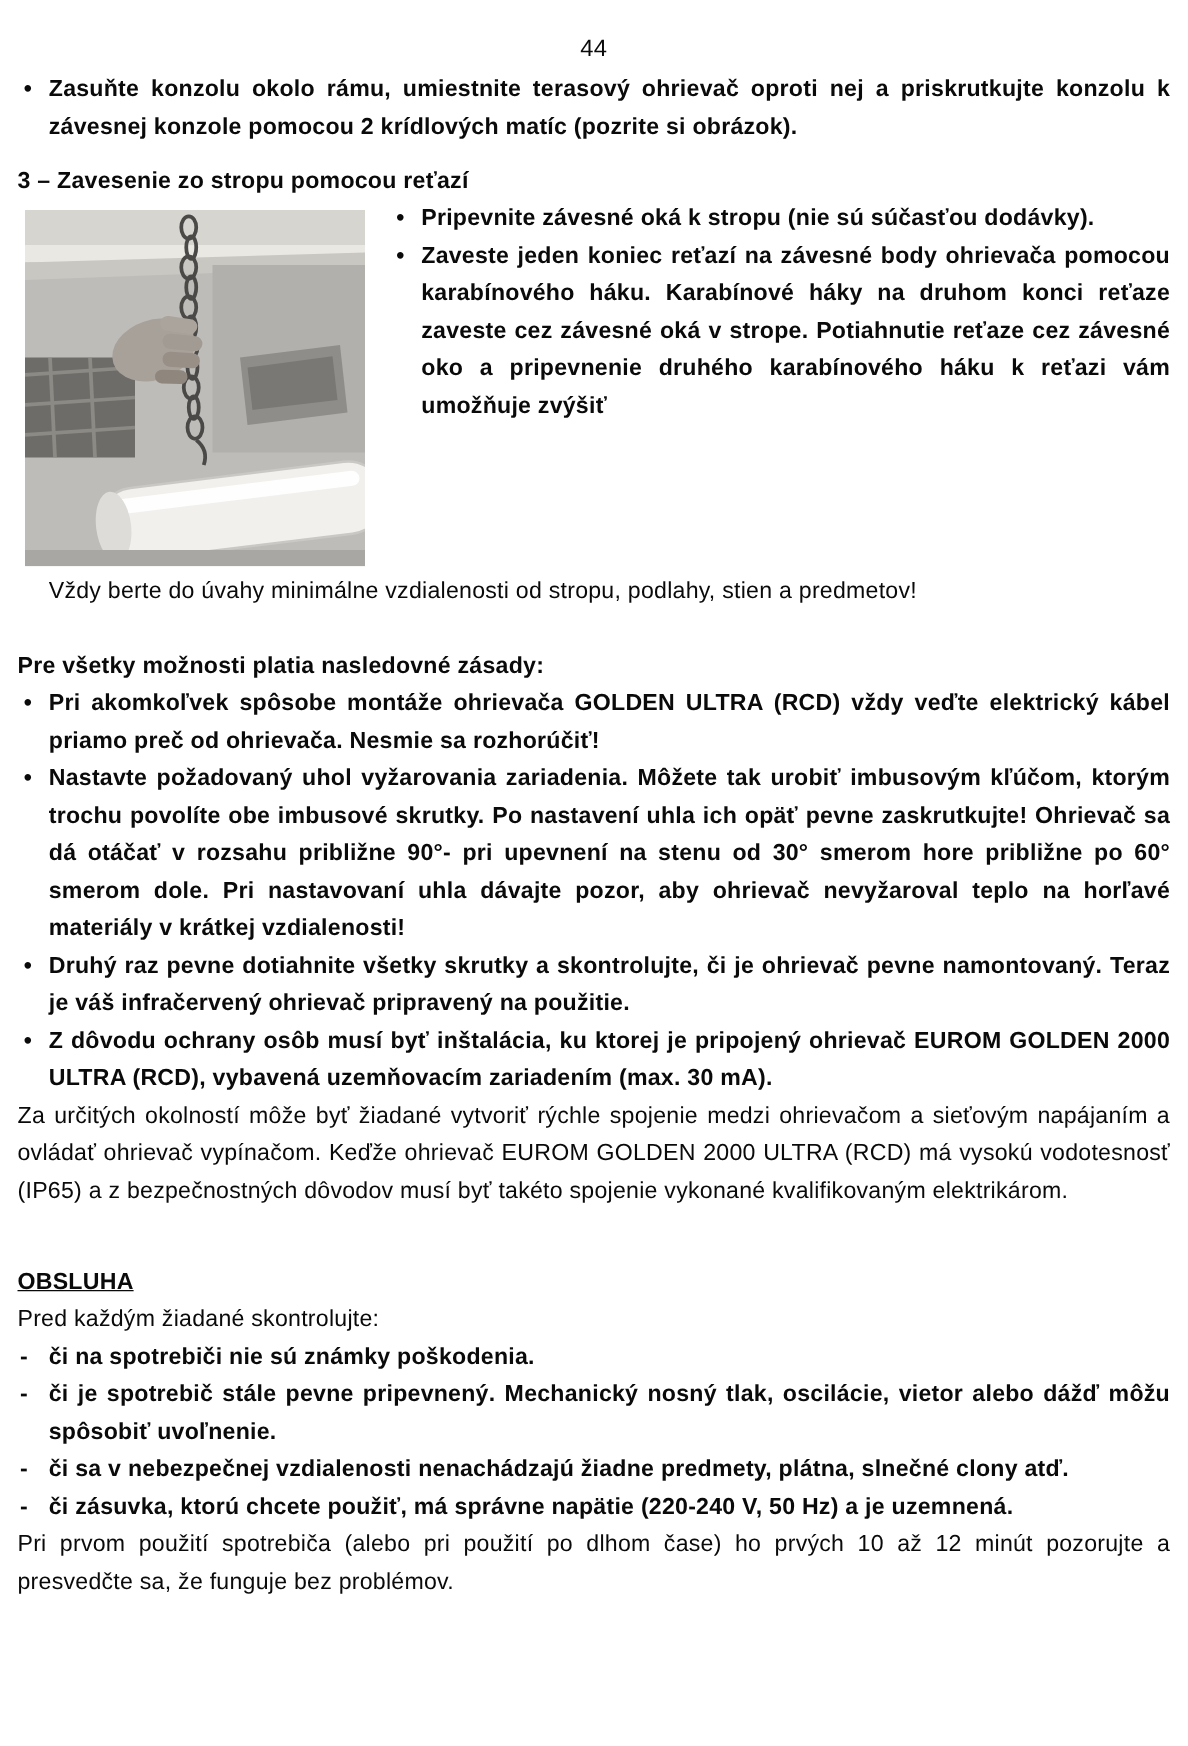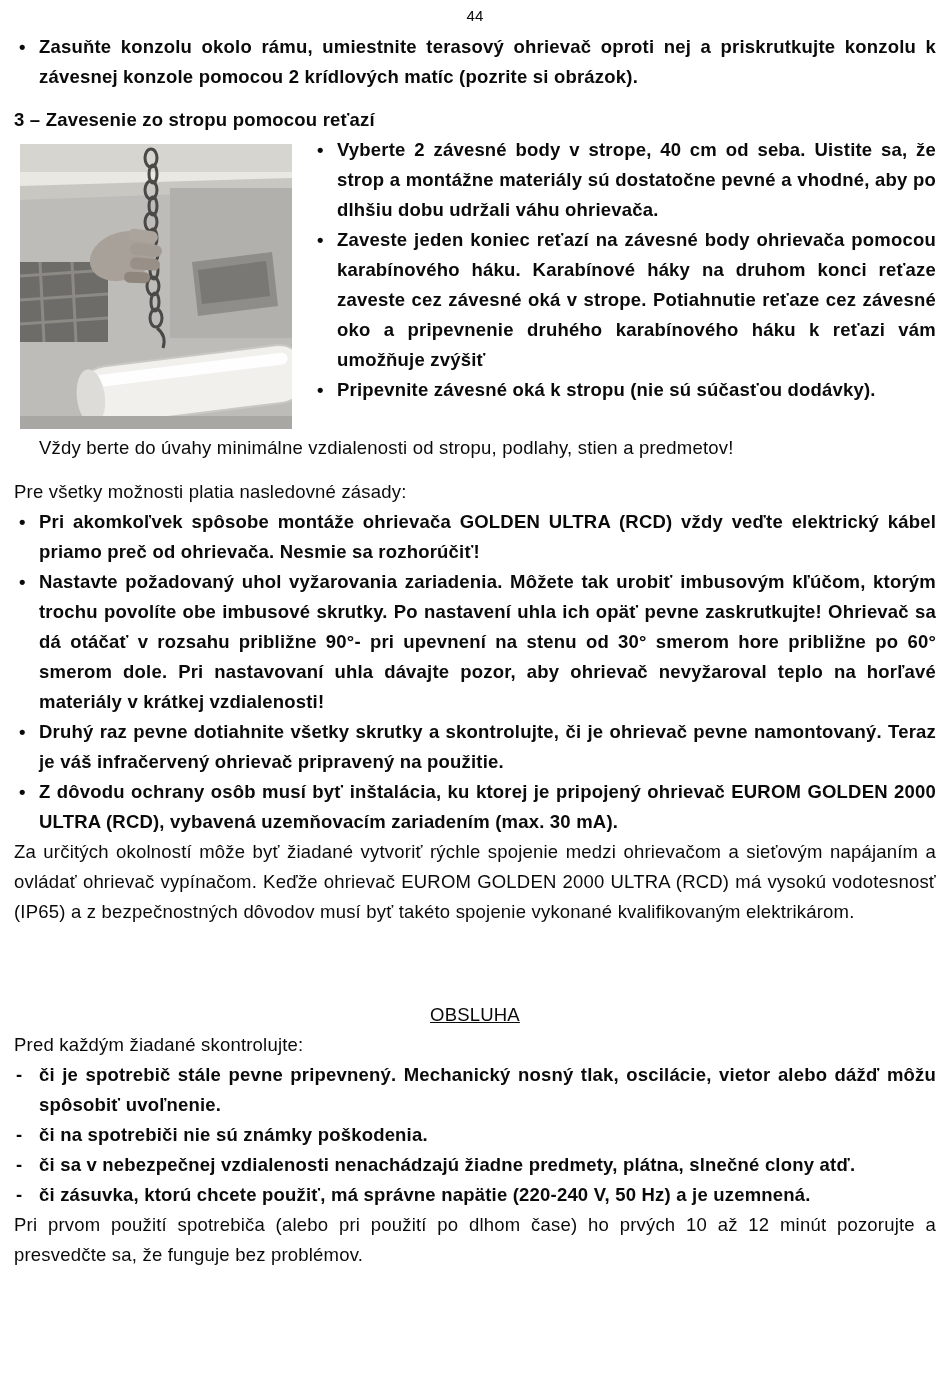--- a/index.html
+++ b/index.html
@@ -4,37 +4,37 @@
 <style>
   html,body{margin:0;padding:0;background:#ffffff;}
   body{
     width:950px;min-height:1397px;box-sizing:border-box;
     color:#0a0a0a;
     font-family:"Liberation Sans","DejaVu Sans",sans-serif;
     font-size:18.5px;line-height:30px;letter-spacing:0.2px;
   }
   .sheet{padding:6px 14px 14px 14px;}
   p{margin:0;}
-  .pageno{text-align:center;font-size:15px;line-height:20px;margin-bottom:6px;}
+  .pageno{text-align:center;font-size:19px;line-height:20px;margin-bottom:6px;margin-top:24px;}
 
   ul{list-style:none;margin:0;padding:0;font-weight:bold;}
   .b-list>li{position:relative;padding-left:25px;text-align:justify;}
   .b-list>li::before{content:"\2022";position:absolute;left:5px;top:0;}
   .dash-list>li{position:relative;padding-left:25px;text-align:justify;}
   .dash-list>li::before{content:"-";position:absolute;left:2px;top:0;}
 
   .h-section{font-weight:bold;margin-top:13px;}
   .row{display:flex;gap:20px;align-items:flex-start;}
   .photo-wrap{flex:0 0 272px;margin:9px 0 4px 6px;}
   .photo-wrap svg{display:block;}
   .row .b-list{flex:1;min-width:0;}
   .cont{margin-left:25px;text-align:justify;}
-  .sec-head{font-weight:normal;margin-top:14px;}
+  .sec-head{font-weight:bold;margin-top:30px;}
   .para{text-align:justify;}
-  .obsluha-head{font-weight:normal;text-decoration:underline;margin-top:73px;text-align:center;}
+  .obsluha-head{font-weight:bold;text-decoration:underline;margin-top:43px;}
 </style>
 </head>
 <body>
 
 <div class="sheet">
 
   <p class="pageno">44</p>
 
   <ul class="b-list">
     <li>Zasuňte konzolu okolo rámu, umiestnite terasový ohrievač oproti nej a priskrutkujte konzolu k závesnej konzole pomocou 2 krídlových matíc (pozrite si obrázok).</li>
@@ -92,44 +92,43 @@
           <rect x="58" y="212" width="230" height="58" rx="29" fill="#f1f0ed"></rect>
           <rect x="58" y="212" width="230" height="58" rx="29" fill="none" stroke="#c9c8c4" stroke-width="2"></rect>
           <rect x="70" y="220" width="200" height="12" rx="6" fill="#ffffff" opacity="0.9"></rect>
           <ellipse cx="70" cy="241" rx="14" ry="28" fill="#dddcd8"></ellipse>
         </g>
         <rect x="0" y="272" width="272" height="13" fill="#a9a7a3"></rect>
       </svg>
     </div>
 
     <ul class="b-list">
-      <li>Vyberte 2 závesné body v strope, 40 cm od seba. Uistite sa, že strop a montážne materiály sú dostatočne pevné a vhodné, aby po dlhšiu dobu udržali váhu ohrievača.</li>
+      <li>Pripevnite závesné oká k stropu (nie sú súčasťou dodávky).</li>
       <li>Zaveste jeden koniec reťazí na závesné body ohrievača pomocou karabínového háku. Karabínové háky na druhom konci reťaze zaveste cez závesné oká v strope. Potiahnutie reťaze cez závesné oko a pripevnenie druhého karabínového háku k reťazi vám umožňuje zvýšiť</li>
-      <li>Pripevnite závesné oká k stropu (nie sú súčasťou dodávky).</li>
     </ul>
   </div>
 
   <p class="cont">Vždy berte do úvahy minimálne vzdialenosti od stropu, podlahy, stien a predmetov!</p>
 
   <p class="sec-head">Pre všetky možnosti platia nasledovné zásady:</p>
 
   <ul class="b-list">
     <li>Pri akomkoľvek spôsobe montáže ohrievača GOLDEN ULTRA (RCD) vždy veďte elektrický kábel priamo preč od ohrievača. Nesmie sa rozhorúčiť!</li>
     <li>Nastavte požadovaný uhol vyžarovania zariadenia. Môžete tak urobiť imbusovým kľúčom, ktorým trochu povolíte obe imbusové skrutky. Po nastavení uhla ich opäť pevne zaskrutkujte! Ohrievač sa dá otáčať v rozsahu približne 90°- pri upevnení na stenu od 30° smerom hore približne po 60° smerom dole. Pri nastavovaní uhla dávajte pozor, aby ohrievač nevyžaroval teplo na horľavé materiály v krátkej vzdialenosti!</li>
     <li>Druhý raz pevne dotiahnite všetky skrutky a skontrolujte, či je ohrievač pevne namontovaný. Teraz je váš infračervený ohrievač pripravený na použitie.</li>
     <li>Z dôvodu ochrany osôb musí byť inštalácia, ku ktorej je pripojený ohrievač EUROM GOLDEN 2000 ULTRA (RCD), vybavená uzemňovacím zariadením (max. 30 mA).</li>
   </ul>
 
   <p class="para">Za určitých okolností môže byť žiadané vytvoriť rýchle spojenie medzi ohrievačom a sieťovým napájaním a ovládať ohrievač vypínačom. Keďže ohrievač EUROM GOLDEN 2000 ULTRA (RCD) má vysokú vodotesnosť (IP65) a z bezpečnostných dôvodov musí byť takéto spojenie vykonané kvalifikovaným elektrikárom.</p>
 
   <p class="obsluha-head">OBSLUHA</p>
   <p class="para">Pred každým žiadané skontrolujte:</p>
 
   <ul class="dash-list">
+    <li>či na spotrebiči nie sú známky poškodenia.</li>
     <li>či je spotrebič stále pevne pripevnený. Mechanický nosný tlak, oscilácie, vietor alebo dážď môžu spôsobiť uvoľnenie.</li>
-    <li>či na spotrebiči nie sú známky poškodenia.</li>
     <li>či sa v nebezpečnej vzdialenosti nenachádzajú žiadne predmety, plátna, slnečné clony atď.</li>
     <li>či zásuvka, ktorú chcete použiť, má správne napätie (220-240 V, 50 Hz) a je uzemnená.</li>
   </ul>
 
   <p class="para">Pri prvom použití spotrebiča (alebo pri použití po dlhom čase) ho prvých 10 až 12 minút pozorujte a presvedčte sa, že funguje bez problémov.</p>
 
 </div>
 
 </body></html>

